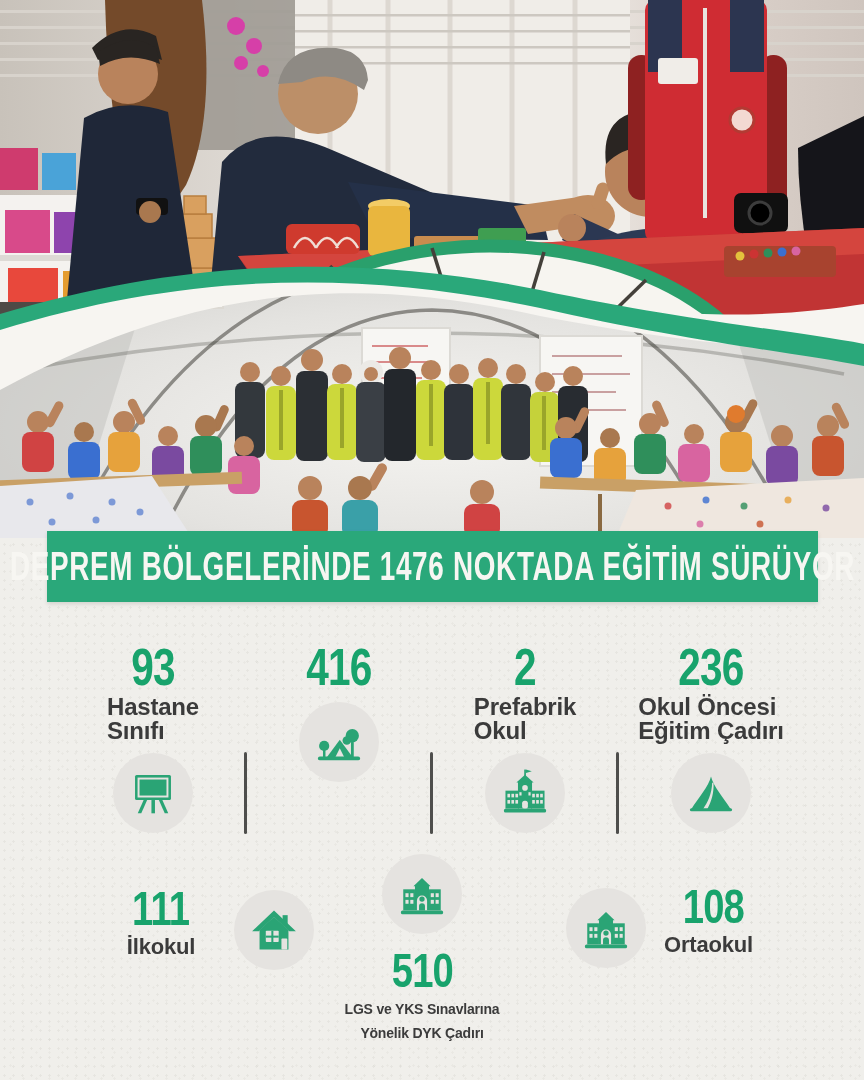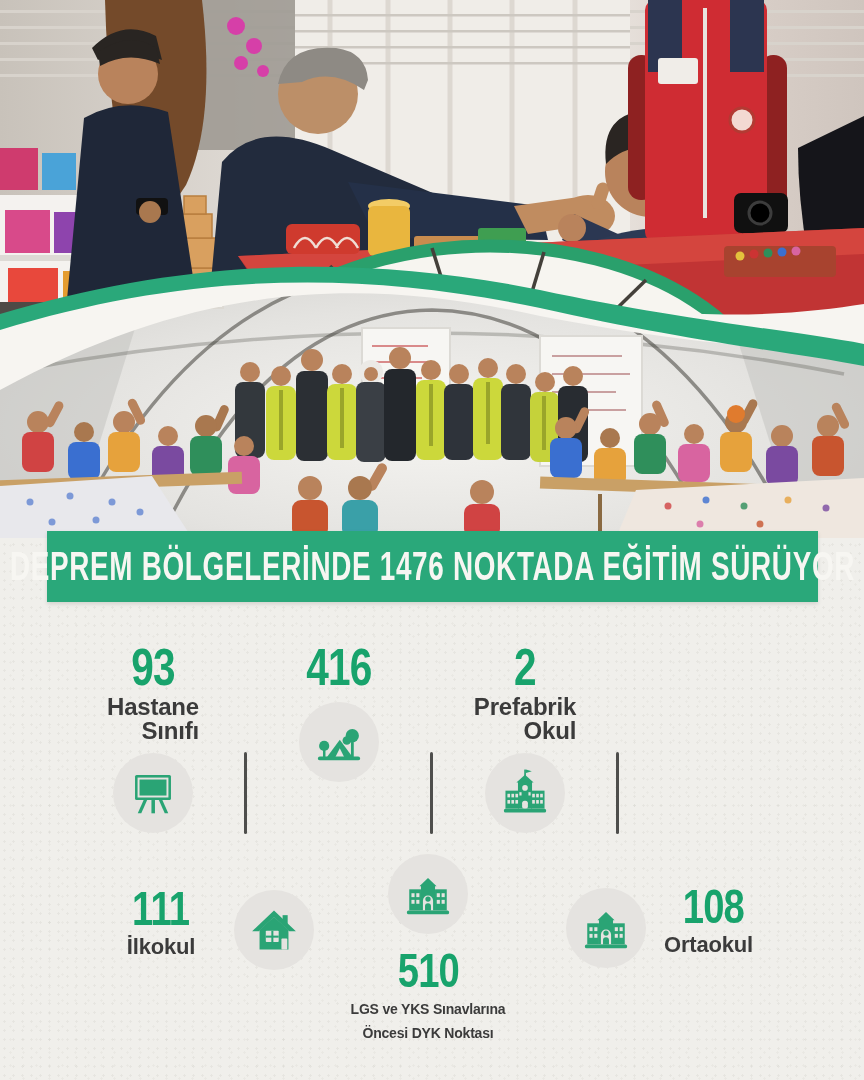--- a/index.html
+++ b/index.html
@@ -20,41 +20,41 @@
   .banner{
     position:absolute;left:47px;top:531px;width:771px;height:71px;
     background:#2aa87a;display:flex;align-items:center;justify-content:center;
     box-shadow:0 2px 4px rgba(0,0,0,.12);
   }
   .banner-text{
     font-weight:700;font-size:41px;color:#f7f6f2;white-space:nowrap;
     transform:scaleX(.68);letter-spacing:1px;
   }
   .stats1{position:absolute;left:60px;top:642px;width:744px;height:200px;display:flex;}
-  .stat-col{width:186px;display:flex;flex-direction:column;align-items:center;text-align:right;}
+  .stat-col{width:186px;display:flex;flex-direction:column;align-items:center;text-align:left;}
   .num{
     display:inline-block;font-weight:700;font-size:52px;line-height:50px;
     color:#18a36c;transform:scaleX(.78);letter-spacing:-1px;
   }
   .lbl{font-weight:700;font-size:24px;line-height:24px;color:#3b3b3b;letter-spacing:-.2px;margin-top:3px;}
   .lbl span{display:block;}
   .circle{
     width:80px;height:80px;border-radius:50%;background:#e5e3e0;
     display:flex;align-items:center;justify-content:center;margin-top:10px;
     color:#2aa475;
   }
   .circle svg{width:50px;height:50px;fill:currentColor;}
   .vdiv{position:absolute;top:110px;width:3px;height:82px;background:#4e4e4c;border-radius:2px;}
   .vdiv.d1{left:184px;} .vdiv.d2{left:370px;} .vdiv.d3{left:556px;}
   .g1{position:absolute;left:104px;top:884px;display:flex;gap:16px;}
   .g1 .txt{width:114px;text-align:center;}
   .g1 .circle,.g3 .circle{margin-top:6px;}
   .num2{display:inline-block;font-weight:700;font-size:49px;line-height:48px;color:#18a36c;transform:scaleX(.78);letter-spacing:-1px;}
   .lbl2{font-weight:700;font-size:22px;color:#3b3b3b;letter-spacing:-.2px;margin-top:2px;}
-  .g2{position:absolute;left:282px;top:844px;width:292px;display:flex;flex-direction:column;align-items:center;text-align:center;}
+  .g2{position:absolute;left:276px;top:844px;width:292px;display:flex;flex-direction:column;align-items:center;text-align:center;}
   .g2 .num2{margin-top:12px;}
   .g2 .lbl{font-size:14px;}
   .g3{position:absolute;left:566px;top:882px;display:flex;gap:18px;}
   .g3 .txt{text-align:right;}
 </style>
 </head>
 <body>
 
 <div class="poster">
 
@@ -499,20 +499,34 @@
             <rect x="41.2" y="41" width="3.4" height="4.6"></rect>
               <rect x="46.3" y="41" width="3.4" height="4.6"></rect>
               <rect x="51.4" y="41" width="3.4" height="4.6"></rect>
             <rect x="24.8" y="31" width="2.8" height="4.2"></rect>
               <rect x="36.4" y="31" width="2.8" height="4.2"></rect>
           </g>
           <rect x="5" y="52" width="54" height="5" rx="2"></rect>
         </svg>
       </div>
     </div>
+    <div class="stat-col">
+      <span class="num">236</span>
+      <div class="lbl">
+        <span>Okul Öncesi</span>
+          <span>Eğitim Çadırı</span>
+      </div>
+      <div class="circle">
+        <svg viewBox="0 0 64 64">
+          <path d="M32 11 C29 24 16 38 6.5 53 L57.5 53 C48 38 35 24 32 11 Z"></path>
+          <path d="M33.5 19 C33 33 28 44 21.5 53 L27 53 C32.5 44 36 31 35.2 19 Z" fill="#e5e3e0"></path>
+          <rect x="5" y="51.5" width="54" height="4" rx="2"></rect>
+        </svg>
+      </div>
+    </div>
     <div class="vdiv d1"></div>
     <div class="vdiv d2"></div>
     <div class="vdiv d3"></div>
   </div>
 
   <div class="g1">
     <div class="txt">
       <span class="num2">111</span>
       <div class="lbl2">İlkokul</div>
     </div>
@@ -548,21 +562,21 @@
           <path d="M25.5 53 L25.5 40.5 A6.5 6.5 0 0 1 38.5 40.5 L38.5 53 Z"></path>
         </g>
         <circle cx="32" cy="38.5" r="3.4"></circle>
         <path d="M28.2 53 L28.2 47.5 A3.8 3.8 0 0 1 35.8 47.5 L35.8 53 Z"></path>
         <rect x="5" y="53" width="54" height="5" rx="2"></rect>
       </svg>
     </div>
     <span class="num2">510</span>
     <div class="lbl">
       <span>LGS ve YKS Sınavlarına</span>
-        <span>Öncesi DYK Noktası</span>
+        <span>Yönelik DYK Çadırı</span>
     </div>
   </div>
 
   <div class="g3">
     <div class="circle">
       <svg viewBox="0 0 64 64">
         <path d="M21 22 L32 11.5 L43 22 Z"></path>
         <rect x="23" y="21" width="18" height="32"></rect>
         <rect x="8" y="26" width="15" height="27"></rect>
           <rect x="41" y="26" width="15" height="27"></rect>

